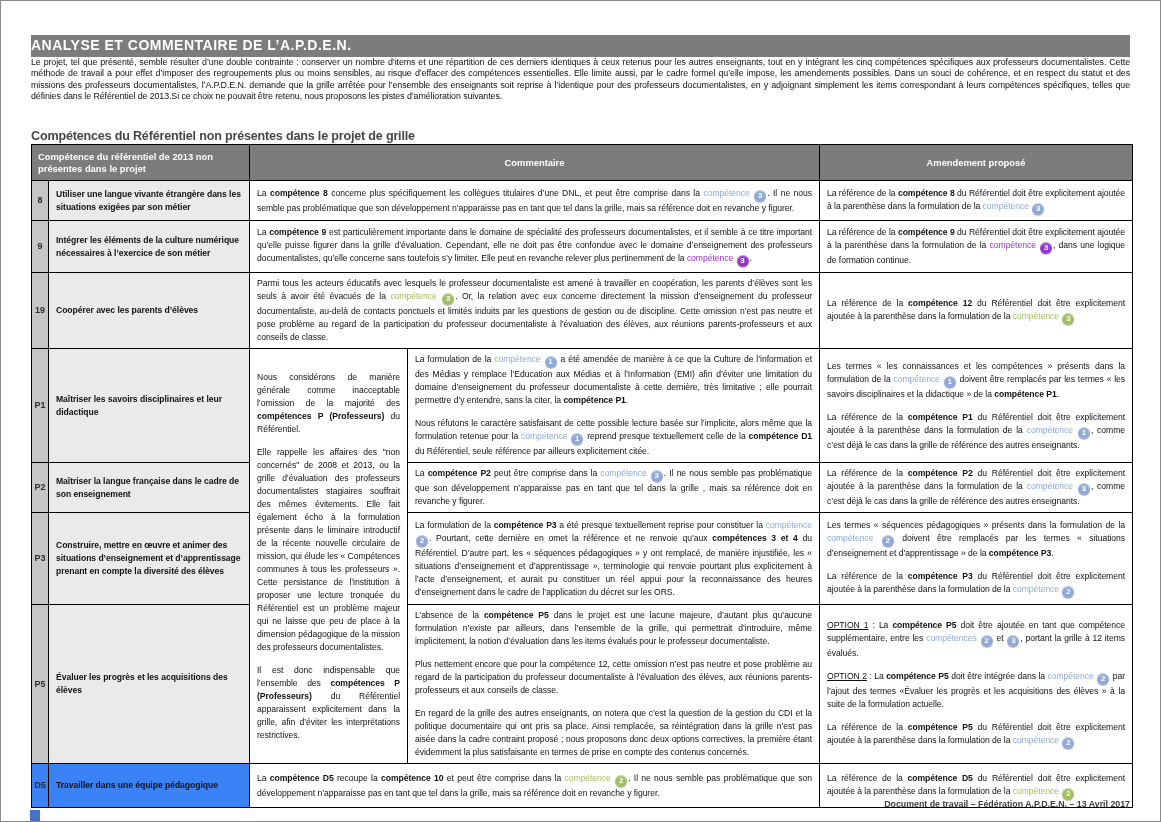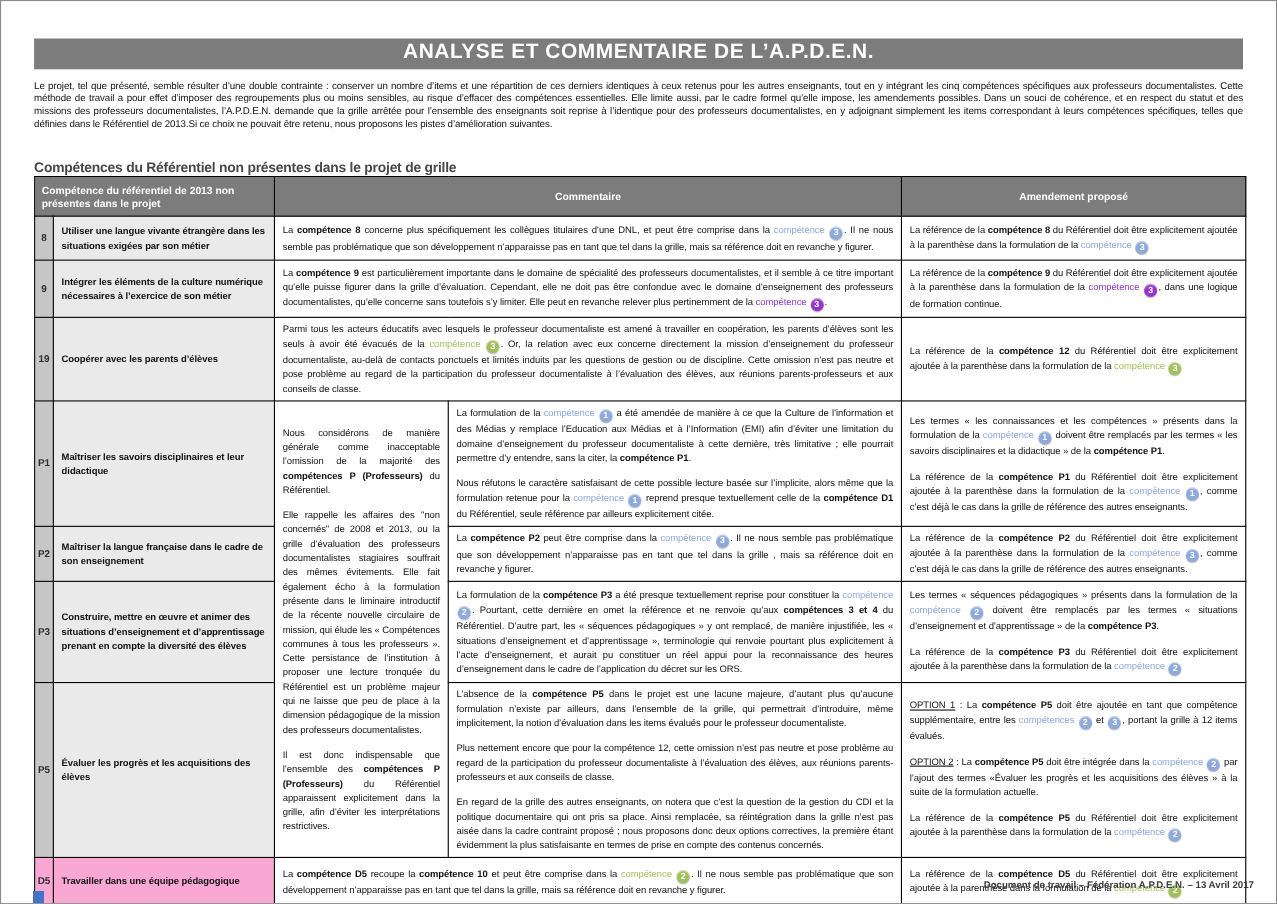--- a/index.html
+++ b/index.html
@@ -1,42 +1,42 @@
 <!DOCTYPE html>
 <html><head>
 <meta charset="utf-8">
 <style>
   *{margin:0;padding:0;box-sizing:border-box}
   html,body{background:#e8e8e8}
   body{width:1161px;height:822px;font-family:"Liberation Sans","DejaVu Sans",sans-serif;color:#111}
   .page{width:1161px;height:822px;background:#fff;border:1px solid #8a8a8a;position:relative;
         padding:34px 30px 0 30px;overflow:hidden}
-  .titlebar{background:#7c7c7c;color:#fff;text-align:center;font-weight:bold;
-            font-size:19px;letter-spacing:.5px;padding:2px 0 4px}
-  .intro{margin-top:10px;font-size:8.9px;line-height:11.3px;text-align:justify;letter-spacing:-.1px}
+  .titlebar{background:#7c7c7c;color:#fff;font-weight:bold;
+            font-size:14px;letter-spacing:.5px;padding:2px 0 4px}
+  .intro{font-size:8.9px;line-height:11.3px;text-align:justify;letter-spacing:-.1px}
   .section{margin-top:27px;font-size:12.6px;color:#474747;font-weight:bold;letter-spacing:-.2px}
   table.grid{border-collapse:collapse;width:1101px;table-layout:fixed;margin-top:1px}
   .grid th,.grid td{border:1px solid #000}
   .grid th{background:#7c7c7c;color:#fff;font-size:9.4px;line-height:12px;padding:3px 6px;text-align:center}
   .grid th.first{text-align:left}
   .grid td{font-size:8.6px;line-height:13px;vertical-align:middle;padding:4px 7px;letter-spacing:-.05px}
   td.idc{background:#c6c6c6;text-align:center;font-weight:bold;font-size:9px;padding:2px;color:#2e2e2e}
   td.lab{background:#eaeaea;font-weight:bold}
   td.com,td.amd{text-align:justify}
   td.shared{vertical-align:middle}
-  tr.d5row td.idc,tr.d5row td.lab{background:#f9a8d4}
+  tr.d5row td.idc,tr.d5row td.lab{background:#3b82f6}
   .hh{height:36px}.h8{height:40px}.h9{height:52px}.h12{height:52px}
   .hp1{height:102px}.hp2{height:48px}.hp3{height:92px}.hp5{height:130px}.hd5{height:44px}
   .para+.para{margin-top:10px}
   .b{font-weight:bold}
   .u{text-decoration:underline}
   .badge{display:inline-block;width:12px;height:12px;border-radius:50%;color:#fff;font-size:8px;
          font-weight:bold;text-align:center;line-height:12px;vertical-align:-2px;margin:0 1px;
          box-shadow:inset 0 1px 1px rgba(255,255,255,.55),0 1px 1px rgba(0,0,0,.25)}
-  .footer{position:absolute;right:20px;bottom:12px;font-size:8.8px;font-weight:bold;color:#3d3d3d}
+  .footer{position:absolute;right:30px;bottom:12px;font-size:8.8px;font-weight:bold;color:#3d3d3d}
   .corner{position:absolute;left:29px;bottom:0;width:10px;height:11px;background:#4472c4}
 </style>
 </head>
 <body>
 
 <div class="page">
 
   <div class="titlebar">
     <span>ANALYSE ET COMMENTAIRE DE L’A.P.D.E.N.</span>
   </div>

